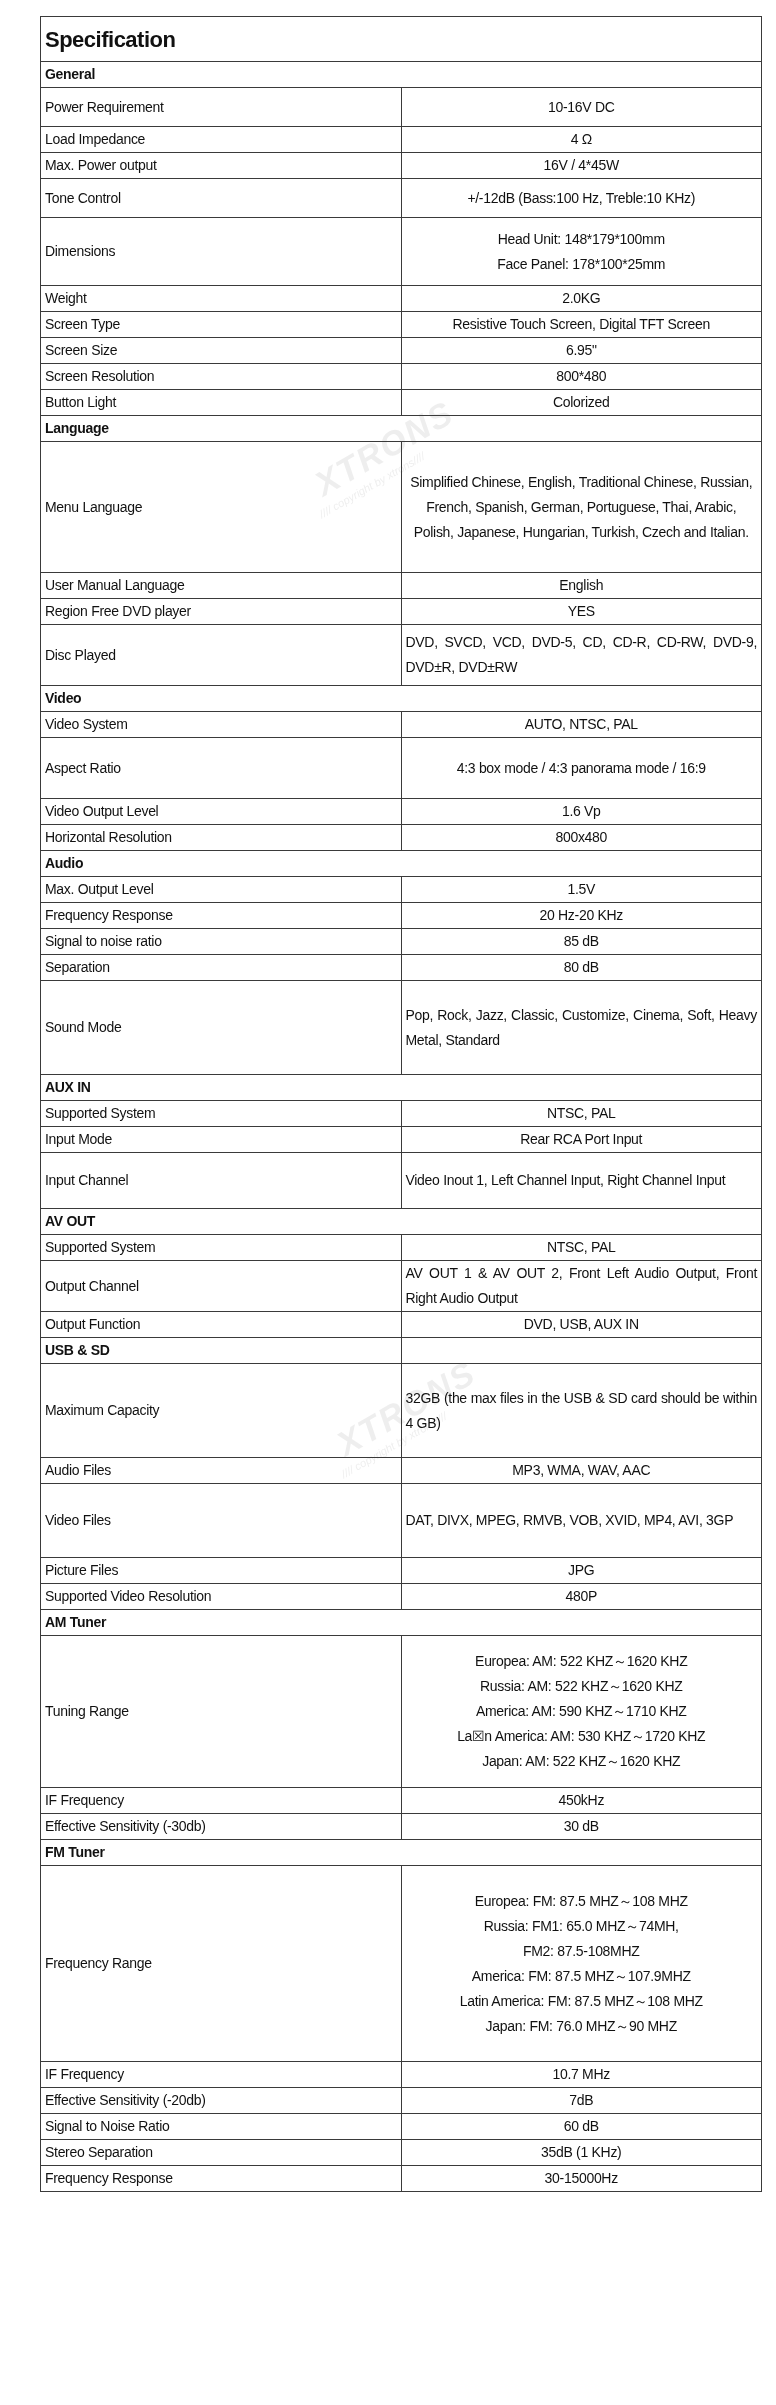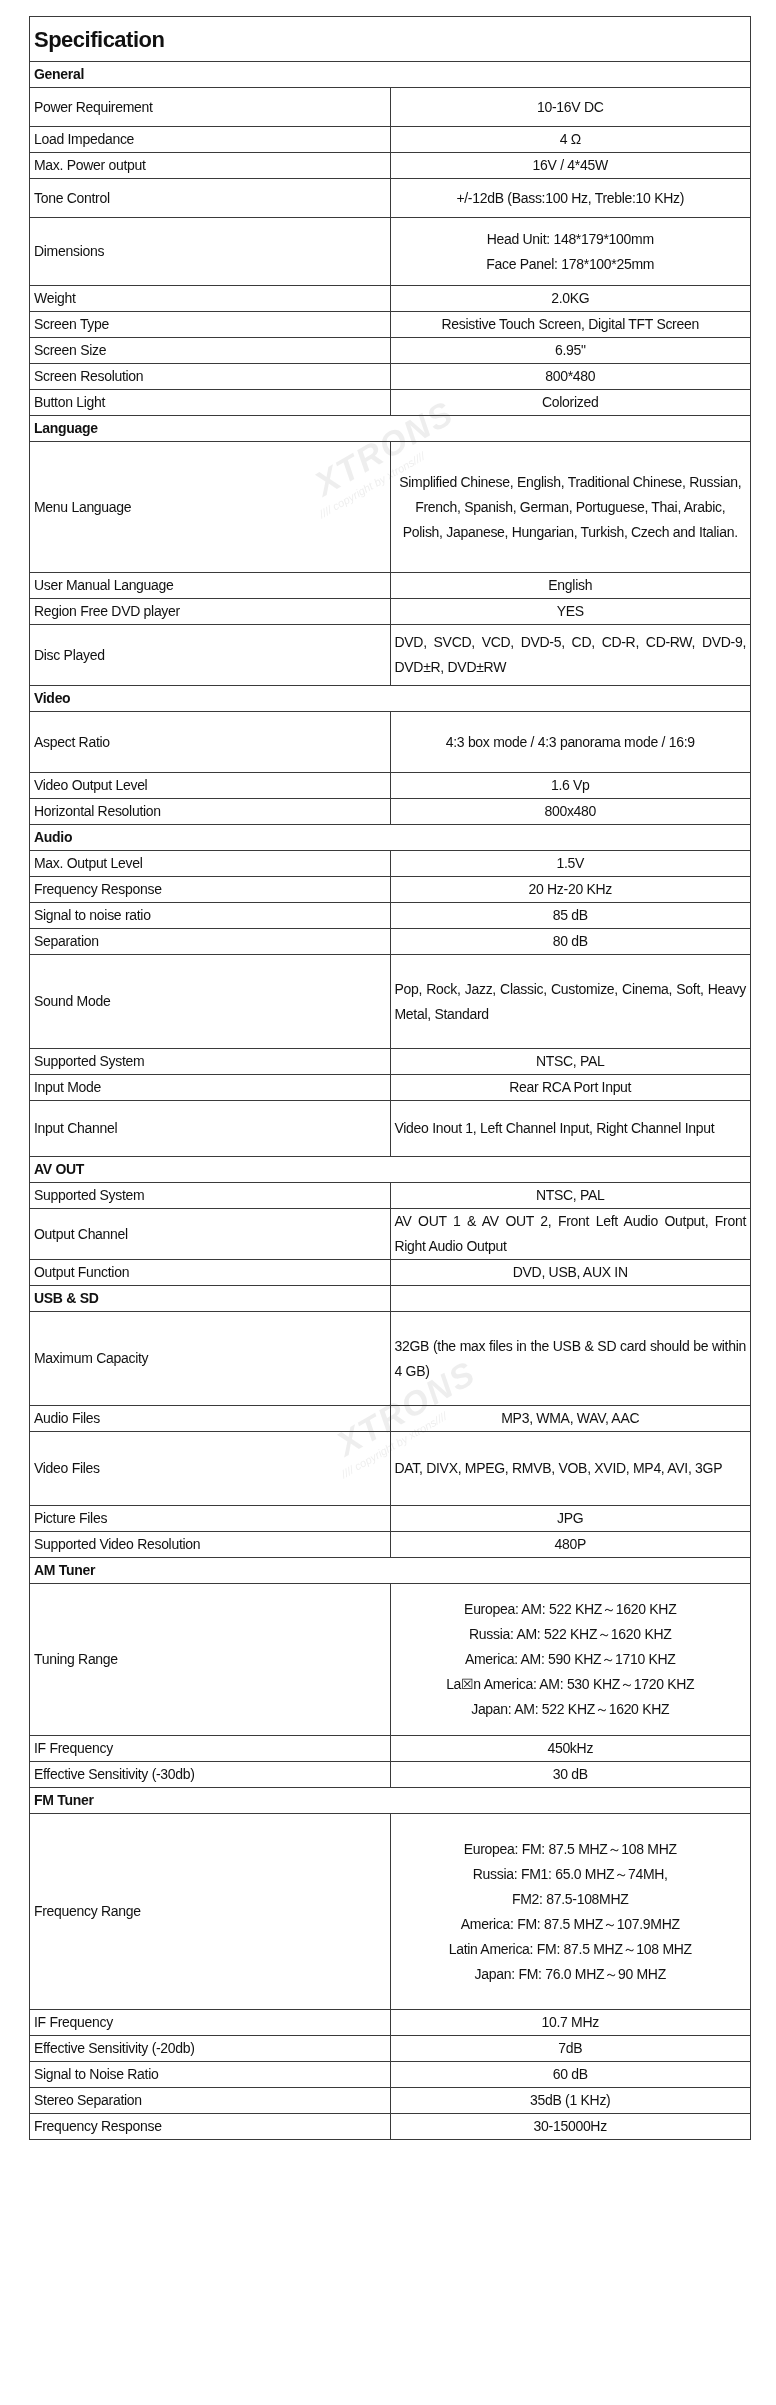--- a/index.html
+++ b/index.html
@@ -1,18 +1,18 @@
 <!DOCTYPE html>
 <html><head>
   <meta charset="utf-8">
   <style>
     html, body { margin: 0; padding: 0; background: #ffffff; }
     body { width: 776px; height: 2405px; position: relative; overflow: hidden;
            font-family: "Liberation Sans", sans-serif; color: #111; }
-    .sheet { position: absolute; left: 29px; top: 16px; width: 722px; }
+    .sheet { position: absolute; left: 40px; top: 16px; width: 722px; }
     table.spec { border-collapse: collapse; width: 722px; table-layout: fixed; }
     table.spec td { border: 1.5px solid #3a3a3a; padding: 0 4px; vertical-align: middle;
                     font-size: 14px; line-height: 25px; letter-spacing: -0.3px; }
     table.spec td.k { width: 360px; }
     table.spec td.v { text-align: center; }
     table.spec td.v.just { text-align: justify; text-align-last: left; }
     table.spec td.title { font-size: 22px; font-weight: bold; letter-spacing: -0.5px; }
     table.spec td.section { font-weight: bold; font-size: 14px; }
     .ml { line-height: 21px; padding-top: 2px; padding-bottom: 2px; margin-left: 25px; }
     .wm { position: absolute; pointer-events: none; color: rgba(120,120,120,0.13);
@@ -103,20 +103,24 @@
       <td class="v">YES</td>
     </tr>
     <tr style="height:61px">
       <td class="k">Disc Played</td>
       <td class="v just">DVD, SVCD, VCD, DVD-5, CD, CD-R, CD-RW, DVD-9, DVD±R, DVD±RW</td>
     </tr>
 
     <tr style="height:26px">
       <td colspan="2" class="section">Video</td>
     </tr>
+    <tr style="height:24px">
+      <td class="k">Video System</td>
+      <td class="v">AUTO, NTSC, PAL</td>
+    </tr>
     <tr style="height:61px">
       <td class="k">Aspect Ratio</td>
       <td class="v">4:3 box mode / 4:3 panorama mode / 16:9</td>
     </tr>
     <tr style="height:25px">
       <td class="k">Video Output Level</td>
       <td class="v">1.6 Vp</td>
     </tr>
     <tr style="height:25px">
       <td class="k">Horizontal Resolution</td>
@@ -140,20 +144,23 @@
     </tr>
     <tr style="height:25px">
       <td class="k">Separation</td>
       <td class="v">80 dB</td>
     </tr>
     <tr style="height:94px">
       <td class="k">Sound Mode</td>
       <td class="v just">Pop, Rock, Jazz, Classic, Customize, Cinema, Soft, Heavy Metal, Standard</td>
     </tr>
 
+    <tr style="height:25px">
+      <td colspan="2" class="section">AUX IN</td>
+    </tr>
     <tr style="height:25px">
       <td class="k">Supported System</td>
       <td class="v">NTSC, PAL</td>
     </tr>
     <tr style="height:24px">
       <td class="k">Input Mode</td>
       <td class="v">Rear RCA Port Input</td>
     </tr>
     <tr style="height:56px">
       <td class="k">Input Channel</td>

